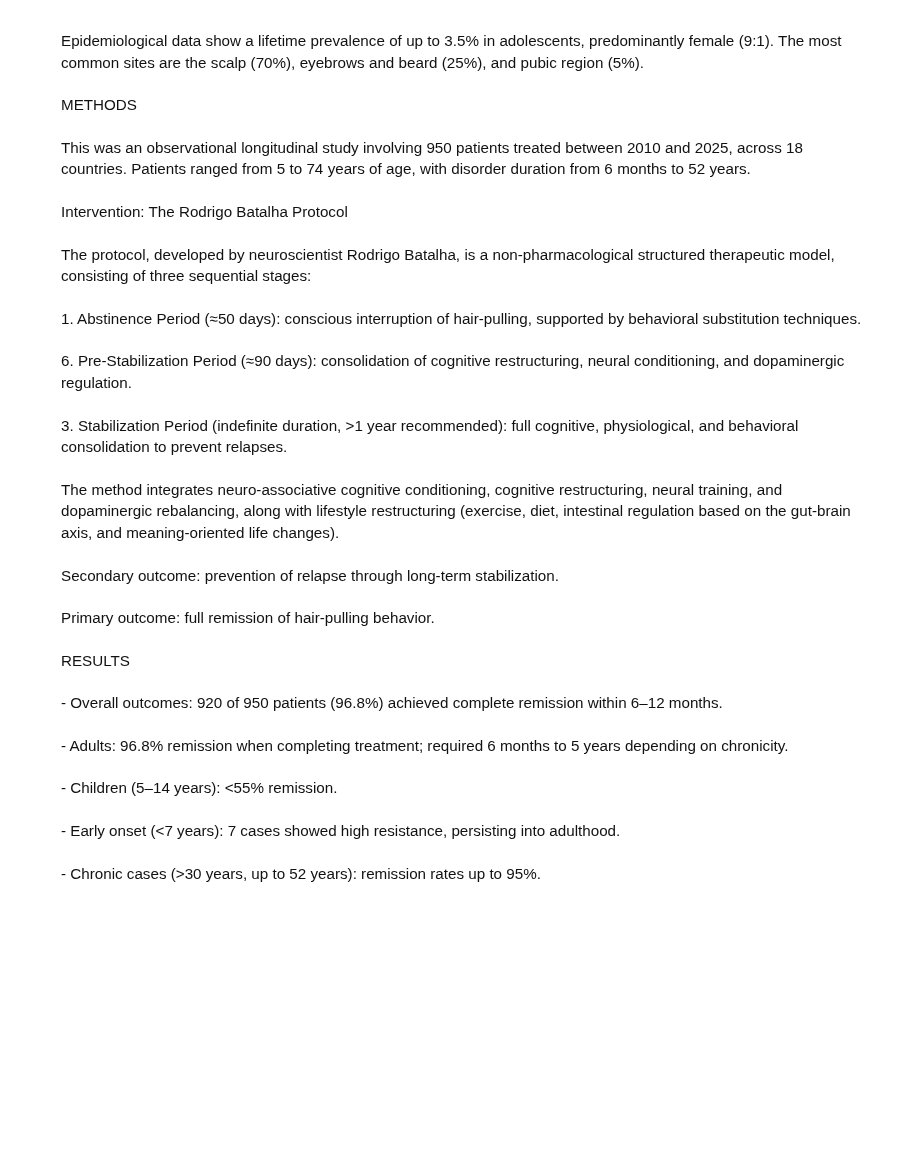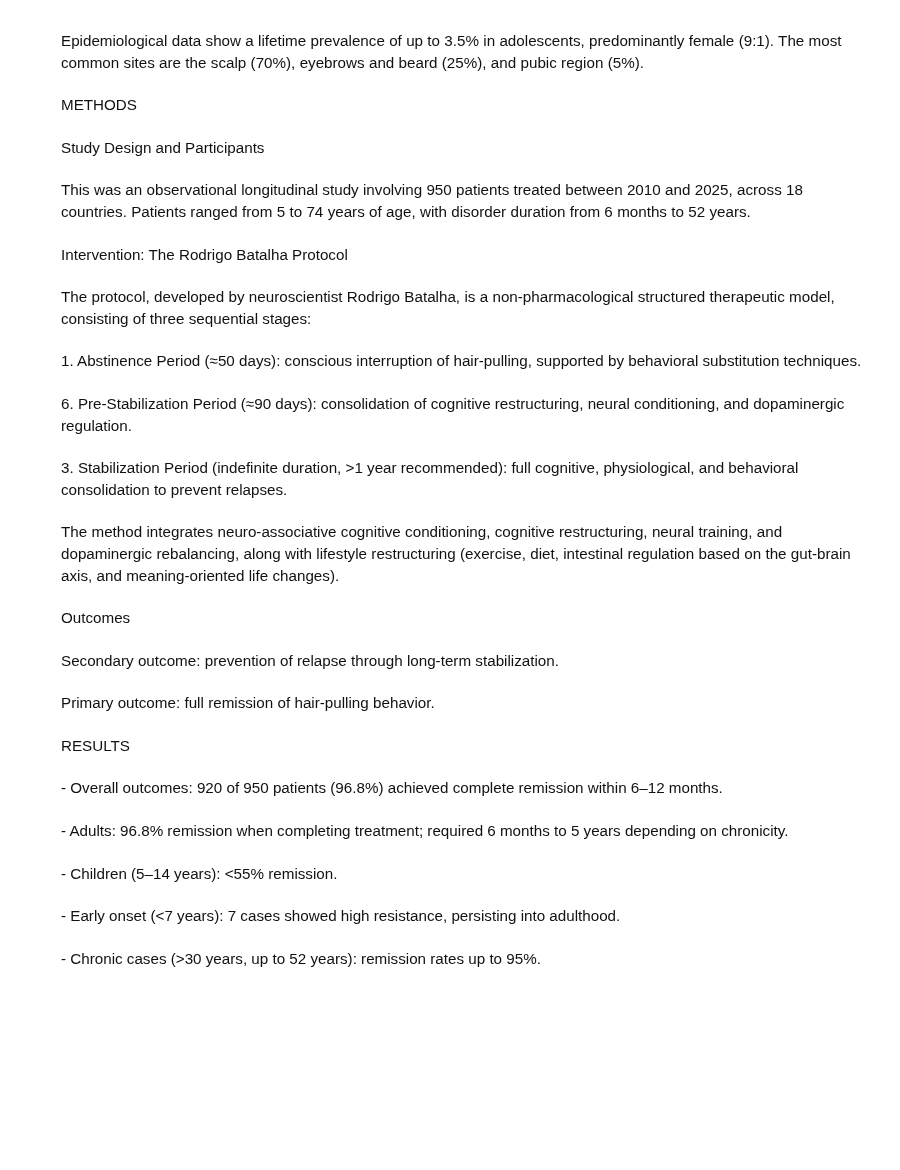--- a/index.html
+++ b/index.html
@@ -55,37 +55,35 @@
 </head>
 <body>
 
 <div id="doc">
 
   <p class="block">Epidemiological data show a lifetime prevalence of up to 3.5% in adolescents, predominantly female (9:1). The most common sites are the scalp (70%), eyebrows and beard (25%), and pubic region (5%).</p>
 
 
   <p class="heading">METHODS</p>
 
-  <p class="heading">Study Design and Participants</p>
 
   <p class="block">This was an observational longitudinal study involving 950 patients treated between 2010 and 2025, across 18 countries. Patients ranged from 5 to 74 years of age, with disorder duration from 6 months to 52 years.</p>
 
   <p class="heading">Intervention: The Rodrigo Batalha Protocol</p>
 
   <p class="block">The protocol, developed by neuroscientist Rodrigo Batalha, is a non-pharmacological structured therapeutic model, consisting of three sequential stages:</p>
 
   <p class="list-item">1. Abstinence Period (≈50 days): conscious interruption of hair-pulling, supported by behavioral substitution techniques.</p>
 
   <p class="list-item">6. Pre-Stabilization Period (≈90 days): consolidation of cognitive restructuring, neural conditioning, and dopaminergic regulation.</p>
 
   <p class="list-item">3. Stabilization Period (indefinite duration, &gt;1 year recommended): full cognitive, physiological, and behavioral consolidation to prevent relapses.</p>
 
   <p class="block">The method integrates neuro-associative cognitive conditioning, cognitive restructuring, neural training, and dopaminergic rebalancing, along with lifestyle restructuring (exercise, diet, intestinal regulation based on the gut-brain axis, and meaning-oriented life changes).</p>
 
-  <p class="heading">Outcomes</p>
 
   <p class="block">Secondary outcome: prevention of relapse through long-term stabilization.</p>
 
   <p class="block">Primary outcome: full remission of hair-pulling behavior.</p>
 
   <p class="heading">RESULTS</p>
 
   <p class="list-item">- Overall outcomes: 920 of 950 patients (96.8%) achieved complete remission within 6–12 months.</p>
 
   <p class="list-item">- Adults: 96.8% remission when completing treatment; required 6 months to 5 years depending on chronicity.</p>

